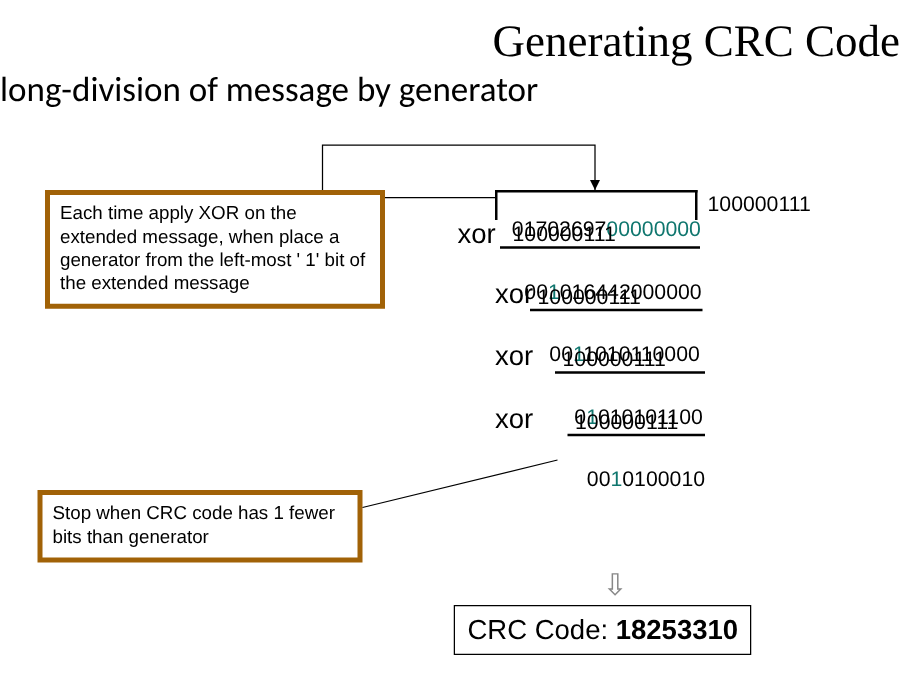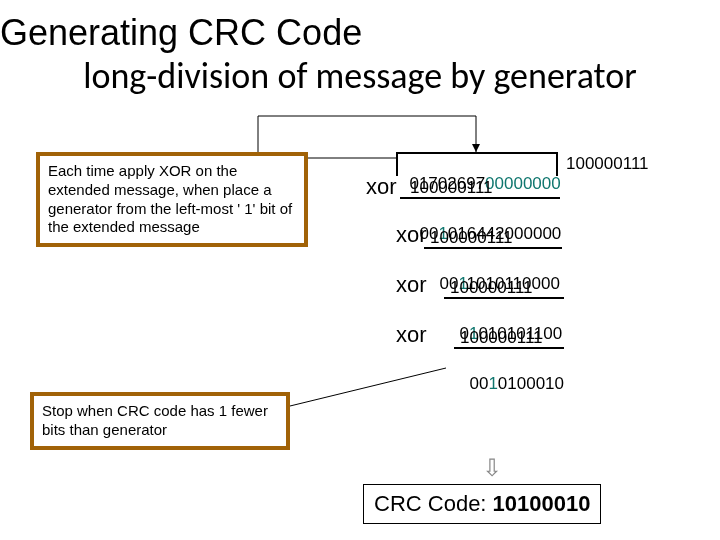--- a/index.html
+++ b/index.html
@@ -18,33 +18,32 @@
     left: 0; top: 0;
     width: 720px;
     height: 540px;
     pointer-events: none;
   }
   .title {
     position: absolute;
     top: 12px;
     left: 0;
     width: 720px;
-    text-align: left;
-    font-family: Liberation Sans, sans-serif;
+    text-align: right;
+    font-family: Liberation Serif, serif;
     font-size: 36px;
     font-weight: 400;
   }
   .subtitle {
     position: absolute;
     top: 54px;
     left: 0;
     width: 720px;
-    text-align: center;
     font-family: Calibri, Arial, sans-serif;
-    font-size: 36px;
+    font-size: 28px;
     font-weight: 400;
   }
   .box {
     position: absolute;
     border: 4px solid #a16207;
     background: #fff;
     font-size: 15px;
     line-height: 1.25;
     padding: 6px 8px;
     box-sizing: border-box;
@@ -142,14 +141,14 @@
   <line x1="308" y1="158" x2="396" y2="158" stroke="#000" stroke-width="1"></line>
   <polyline points="258,152 258,116 476,116 476,152" fill="none" stroke="#000" stroke-width="1"></polyline>
   <polygon points="476,152 472,144 480,144" fill="#000"></polygon>
 
   <line x1="290" y1="406" x2="446" y2="368" stroke="#000" stroke-width="1"></line>
 </svg>
 
 <div class="arrow">⇩</div>
 
 <div class="crcbox">
-  <span>CRC Code: </span><span class="result">10100010</span>
+  <span>CRC Code: </span><span class="result">18253310</span>
 </div>
 
 </body></html>

